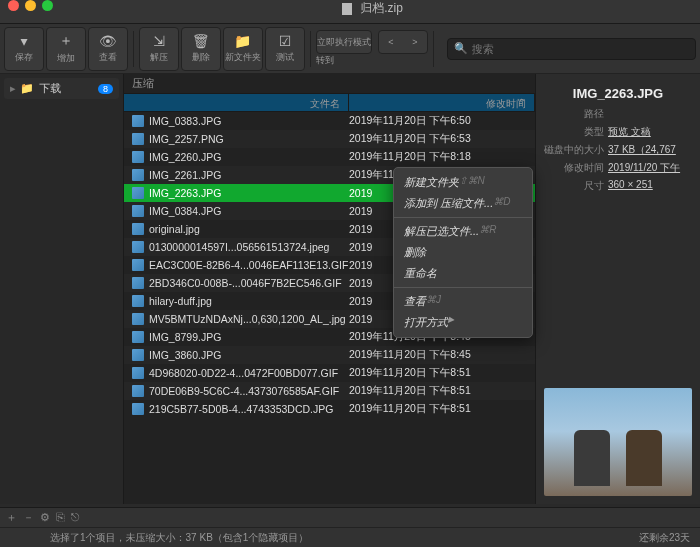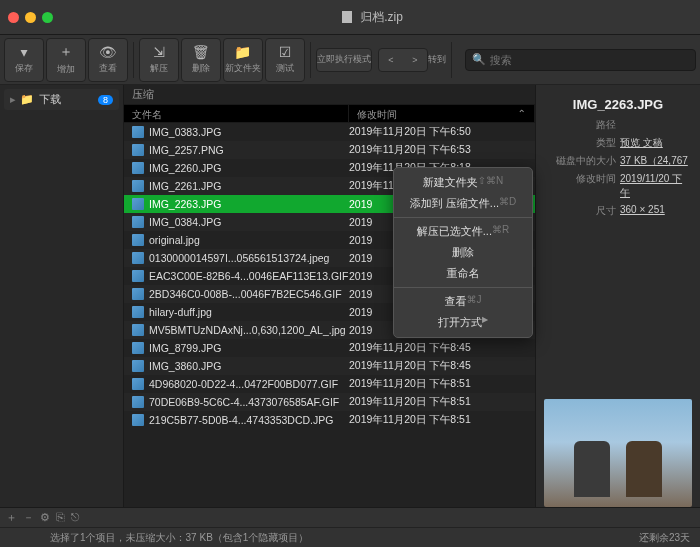--- a/index.html
+++ b/index.html
@@ -1,62 +1,62 @@
 <!DOCTYPE html>
 <html><head>
 <meta charset="utf-8">
 <style>
 * { margin: 0; padding: 0; box-sizing: border-box; }
 body { width: 700px; height: 547px; background: #2a2a2a; font-family: -apple-system, "Helvetica Neue", sans-serif; font-size: 11px; color: #ccc; overflow: hidden; position: relative; }
-.titlebar { height: 35px; background: #353535; display: flex; align-items: center; padding: 0 8px; border-bottom: 1px solid #1a1a1a; }
+.titlebar { height: 24px; background: #353535; display: flex; align-items: flex-start; padding: 0 8px; border-bottom: 1px solid #1a1a1a; }
 .traffic { display: flex; gap: 6px; }
 .traffic span { width: 11px; height: 11px; border-radius: 50%; display: block; }
 .tr-red { background: #ff5f56; } .tr-yellow { background: #ffbd2e; } .tr-green { background: #27c93f; }
 .title { flex: 1; text-align: center; font-size: 12px; color: #bbb; display: flex; align-items: center; justify-content: center; gap: 4px; }
 .toolbar { height: 50px; background: #323232; display: flex; align-items: center; padding: 0 4px; border-bottom: 1px solid #222; gap: 2px; }
 .tb-btn { display: flex; flex-direction: column; align-items: center; justify-content: center; width: 40px; height: 44px; background: #3a3a3a; border: 1px solid #222; border-radius: 4px; font-size: 9px; color: #999; gap: 2px; cursor: pointer; }
 .tb-btn .ic { font-size: 14px; color: #bbb; }
 .tb-sep { width: 1px; height: 36px; background: #222; margin: 0 3px; }
 .tb-nav { display: flex; background: #3a3a3a; border: 1px solid #222; border-radius: 4px; height: 24px; margin-left: 6px; }
 .tb-nav span { width: 24px; display: flex; align-items: center; justify-content: center; color: #999; cursor: pointer; }
 .tb-search { flex: 1; margin-left: 8px; display: flex; align-items: center; background: #252525; border: 1px solid #1a1a1a; border-radius: 4px; height: 22px; padding: 0 6px; }
 .tb-search input { background: none; border: none; color: #ccc; font-size: 11px; outline: none; width: 100%; }
 .main { display: flex; height: 430px; }
 .sidebar { width: 124px; background: #282828; border-right: 1px solid #1a1a1a; padding: 4px; }
 .sb-item { display: flex; align-items: center; padding: 3px 6px; background: #2e2e2e; border-radius: 3px; gap: 5px; font-size: 11px; }
 .sb-badge { background: #0a84ff; color: #fff; border-radius: 8px; padding: 0 5px; font-size: 9px; margin-left: auto; }
 .center { flex: 1; display: flex; flex-direction: column; background: #222; }
 .tabs-row { height: 20px; display: flex; align-items: center; padding: 0 8px; font-size: 11px; color: #999; border-bottom: 1px solid #1a1a1a; }
-.cols { display: flex; background: #000000; height: 18px; border-bottom: 1px solid #1a1a1a; font-size: 10px; color: #999; }
+.cols { display: flex; background: #0c4a6e; height: 18px; border-bottom: 1px solid #1a1a1a; font-size: 10px; color: #999; text-align: right; }
 .col-name { width: 225px; padding: 3px 8px; border-right: 1px solid #1a1a1a; }
 .col-time { flex: 1; padding: 3px 8px; border-right: 1px solid #1a1a1a; position: relative; }
 .col-time::after { content: "⌃"; position: absolute; right: 8px; }
 .files { flex: 1; overflow-y: auto; }
 .frow { display: flex; height: 18px; align-items: center; padding: 0 8px; font-size: 10.5px; color: #ddd; }
 .frow:nth-child(even) { background: #262626; }
 .frow.sel { background: #11a82f; color: #fff; }
 .fname { width: 217px; display: flex; gap: 5px; overflow: hidden; white-space: nowrap; }
 .fic { width: 12px; height: 12px; background: #888; display: inline-block; border-radius: 1px; flex-shrink: 0; }
 .fic.img { background: linear-gradient(135deg,#5a9fd4,#3a7fb4); }
 .ftime { flex: 1; overflow: hidden; white-space: nowrap; }
 .info { width: 165px; background: #2c2c2c; border-left: 1px solid #1a1a1a; padding: 8px; display: flex; flex-direction: column; }
 .info-title { font-size: 13px; color: #eee; font-weight: 600; text-align: center; padding: 4px; }
 .info-row { display: flex; font-size: 10px; padding: 2px 0; }
-.info-lbl { width: 64px; text-align: right; color: #888; padding-right: 4px; margin-left: 12px; }
+.info-lbl { width: 64px; text-align: right; color: #888; padding-right: 4px; }
 .info-val { flex: 1; color: #ccc; text-decoration: underline; }
 .preview { margin-top: auto; width: 100%; height: 108px; background: linear-gradient(180deg,#8ab8d8 0%,#a8c8e0 40%,#7a6a5a 100%); border-radius: 2px; position: relative; overflow: hidden; }
 .preview::before { content: ""; position: absolute; left: 20%; bottom: 10px; width: 36px; height: 56px; background: #3a3a3a; border-radius: 6px 6px 0 0; }
 .preview::after { content: ""; position: absolute; right: 20%; bottom: 10px; width: 36px; height: 56px; background: #4a3a2a; border-radius: 6px 6px 0 0; }
 .footer { position: absolute; bottom: 0; left: 0; right: 0; height: 40px; background: #323232; border-top: 1px solid #1a1a1a; }
 .footer-tools { height: 20px; display: flex; align-items: center; padding: 0 6px; gap: 6px; color: #888; font-size: 11px; border-bottom: 1px solid #222; }
 .footer-tools .sp { flex: 1; }
 .footer-status { height: 20px; display: flex; align-items: center; padding: 0 10px; font-size: 10px; color: #999; margin-left: 40px; }
 .footer-status .sp { flex: 1; }
 .ctx { position: absolute; left: 393px; top: 167px; width: 140px; background: #3c3c3c; border: 1px solid #555; border-radius: 5px; padding: 4px 0; box-shadow: 0 4px 16px rgba(0,0,0,0.5); }
-.ctx-item { display: flex; padding: 3px 10px; font-size: 11px; color: #ddd; justify-content: center; }
+.ctx-item { display: flex; padding: 3px 10px; font-size: 11px; color: #ddd; justify-content: flex-start; font-style: italic; }
 .ctx-sep { height: 1px; background: #555; margin: 3px 0; }
 .ctx-item .shortcut { color: #777; font-size: 10px; }
 .ctx-item.arrow::after { content: "▶"; font-size: 8px; color: #999; }
 .file-icon { width: 10px; height: 12px; background: #bbb; display: inline-block; margin-right: 4px; }
 </style>
 </head>
 <body>
 
 <div class="titlebar">
   <div class="traffic">
@@ -94,21 +94,21 @@
     </div>
   <div class="tb-btn">
       <span class="ic">📁</span>
       <span>新文件夹</span>
     </div>
   <div class="tb-btn">
       <span class="ic">☑</span>
       <span>测试</span>
     </div>
   <div class="tb-sep"></div>
-  <div style="display:flex;flex-direction:row;align-items:center;font-size:9px;color:#999;">
+  <div style="display:flex;flex-direction:column;align-items:flex-start;font-size:9px;color:#999;">
     <div style="display:flex;align-items:center;">
       <div class="tb-btn" style="width:56px;height:24px;flex-direction:row;">
           <span>立即执行模式</span>
         </div>
       <div class="tb-nav">
         <span>&lt;</span>
         <span>&gt;</span>
       </div>
     </div>
     <span>转到</span>

